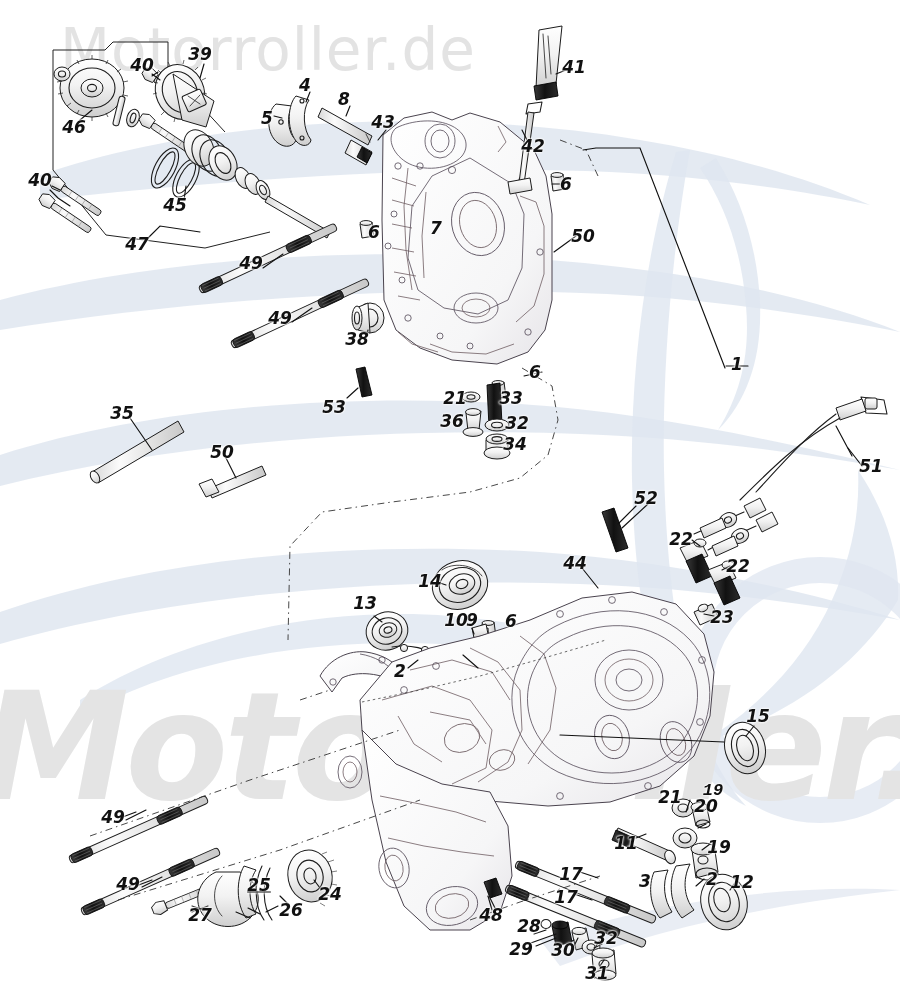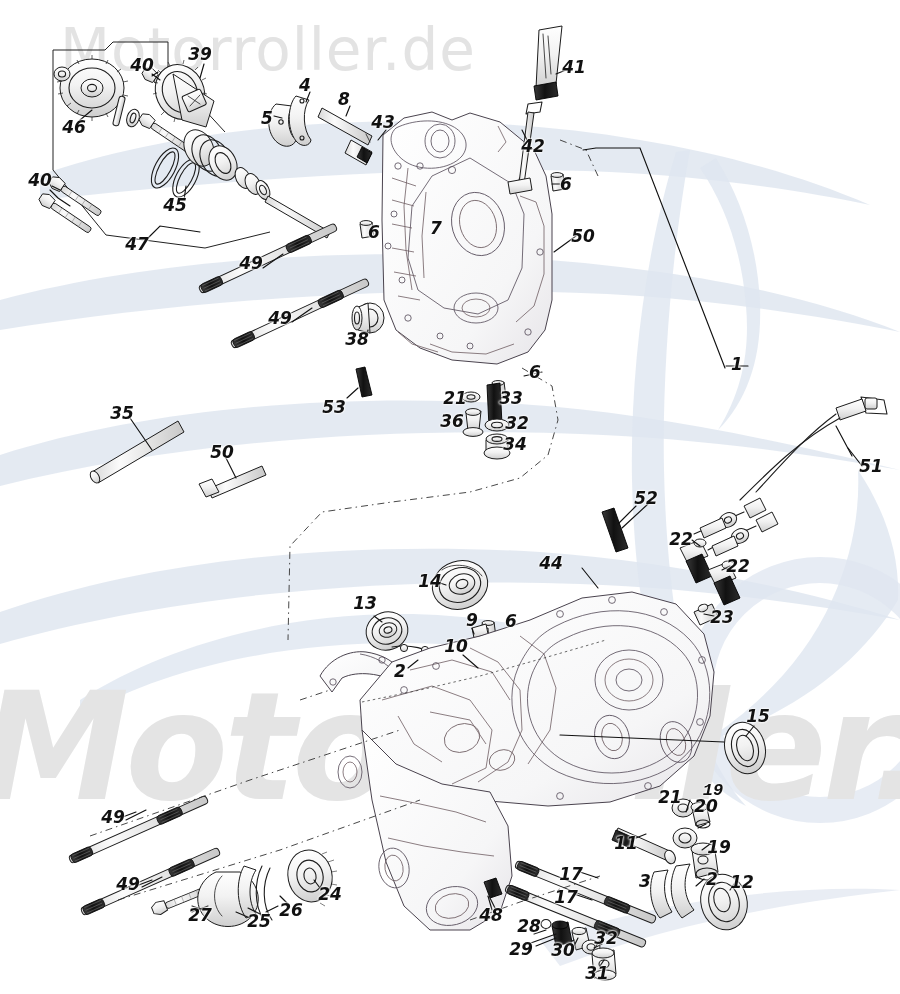--- a/index.html
+++ b/index.html
@@ -651,40 +651,40 @@
       <div class="lbl it" style="left: 517px; top: 423px;">32</div>
       <div class="lbl it" style="left: 515px; top: 444px;">34</div>
       <div class="lbl it" style="left: 122px; top: 413px;">35</div>
       <div class="lbl it" style="left: 222px; top: 452px;">50</div>
       <div class="lbl it" style="left: 737px; top: 364px;">1</div>
       <div class="lbl it" style="left: 871px; top: 466px;">51</div>
       <div class="lbl it" style="left: 646px; top: 498px;">52</div>
       <div class="lbl it" style="left: 681px; top: 539px;">22</div>
       <div class="lbl it" style="left: 738px; top: 566px;">22</div>
       <div class="lbl it" style="left: 722px; top: 617px;">23</div>
-      <div class="lbl it" style="left: 551px; top: 563px;">44</div>
+      <div class="lbl it" style="left: 575px; top: 563px;">44</div>
       <div class="lbl it" style="left: 430px; top: 581px;">14</div>
       <div class="lbl it" style="left: 365px; top: 603px;">13</div>
       <div class="lbl it" style="left: 472px; top: 620px;">9</div>
       <div class="lbl it" style="left: 511px; top: 621px;">6</div>
       <div class="lbl it" style="left: 400px; top: 671px;">2</div>
-      <div class="lbl it" style="left: 456px; top: 646px;">10</div>
+      <div class="lbl it" style="left: 456px; top: 620px;">10</div>
       <div class="lbl it" style="left: 758px; top: 716px;">15</div>
       <div class="lbl it" style="left: 670px; top: 797px;">21</div>
       <div class="lbl it" style="left: 706px; top: 806px;">20</div>
       <div class="lbl it" style="left: 713px; top: 790px; font-family: Liberation Mono, monospace;">19</div>
       <div class="lbl it" style="left: 719px; top: 847px;">19</div>
       <div class="lbl it" style="left: 626px; top: 843px; text-align: center;">11</div>
       <div class="lbl it" style="left: 645px; top: 881px;">3</div>
       <div class="lbl it" style="left: 712px; top: 879px;">2</div>
       <div class="lbl it" style="left: 742px; top: 882px;">12</div>
       <div class="lbl it" style="left: 113px; top: 817px;">49</div>
       <div class="lbl it" style="left: 128px; top: 884px;">49</div>
       <div class="lbl it" style="left: 200px; top: 915px;">27</div>
-      <div class="lbl it" style="left: 259px; top: 921px;">25</div>
+      <div class="lbl it" style="left: 259px; top: 885px; text-decoration: underline;">25</div>
       <div class="lbl it" style="left: 291px; top: 910px;">26</div>
       <div class="lbl it" style="left: 322px; top: 894px; margin-left: 8px;">24</div>
       <div class="lbl it" style="left: 571px; top: 874px;">17</div>
       <div class="lbl it" style="left: 566px; top: 897px;">17</div>
       <div class="lbl it" style="left: 491px; top: 915px;">48</div>
       <div class="lbl it" style="left: 529px; top: 926px;">28</div>
       <div class="lbl it" style="left: 521px; top: 949px;">29</div>
       <div class="lbl it" style="left: 563px; top: 950px;">30</div>
       <div class="lbl it" style="left: 606px; top: 938px;">32</div>
       <div class="lbl it" style="left: 597px; top: 973px;">31</div>

